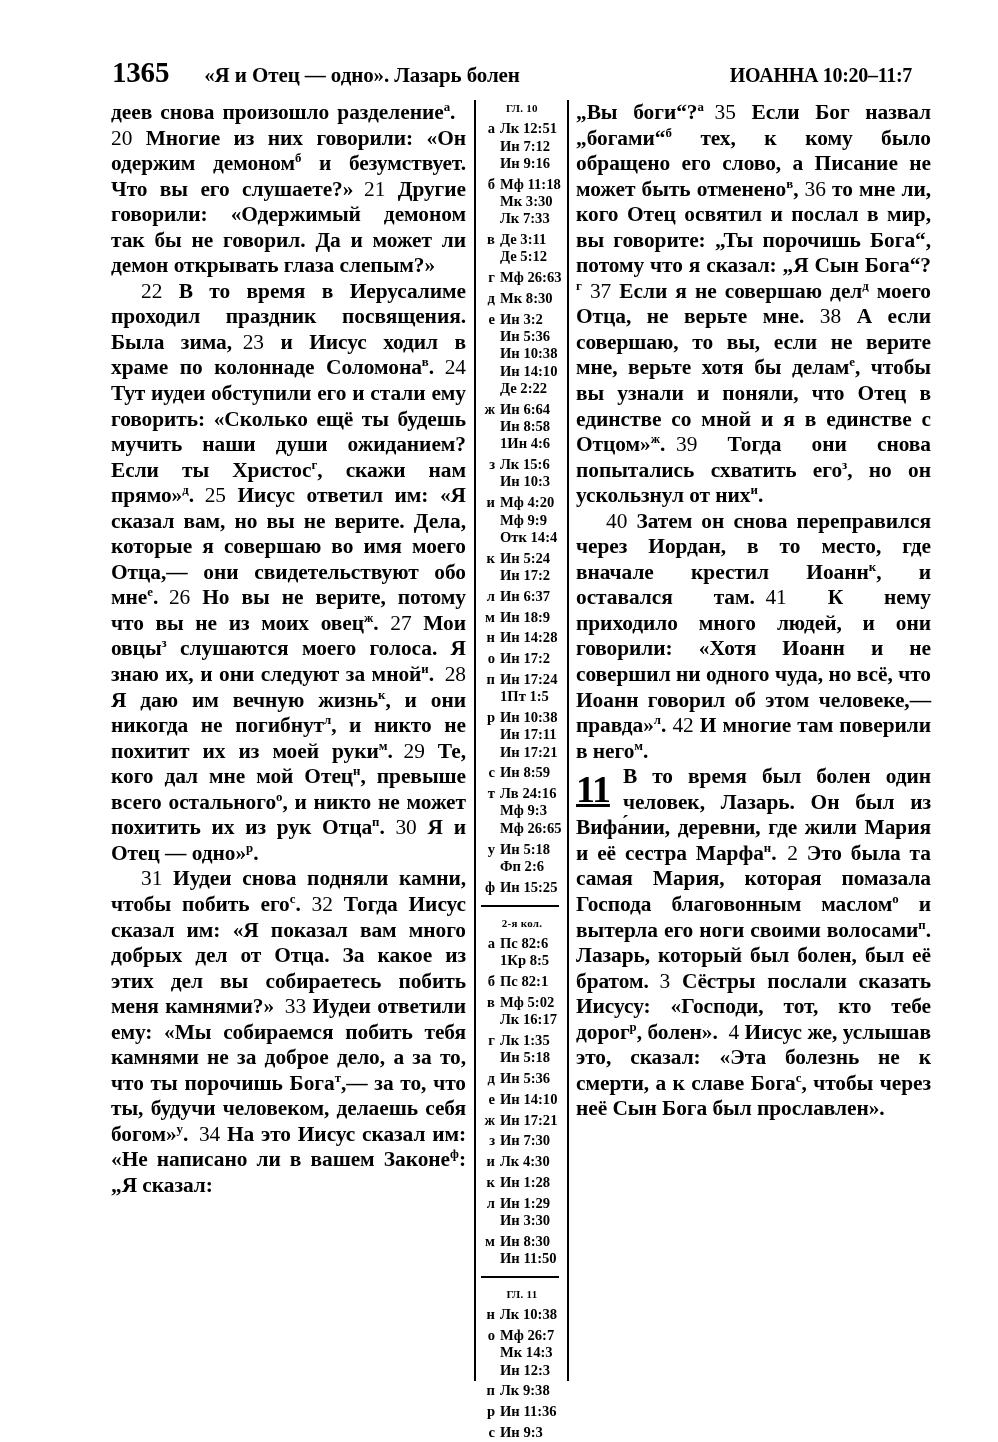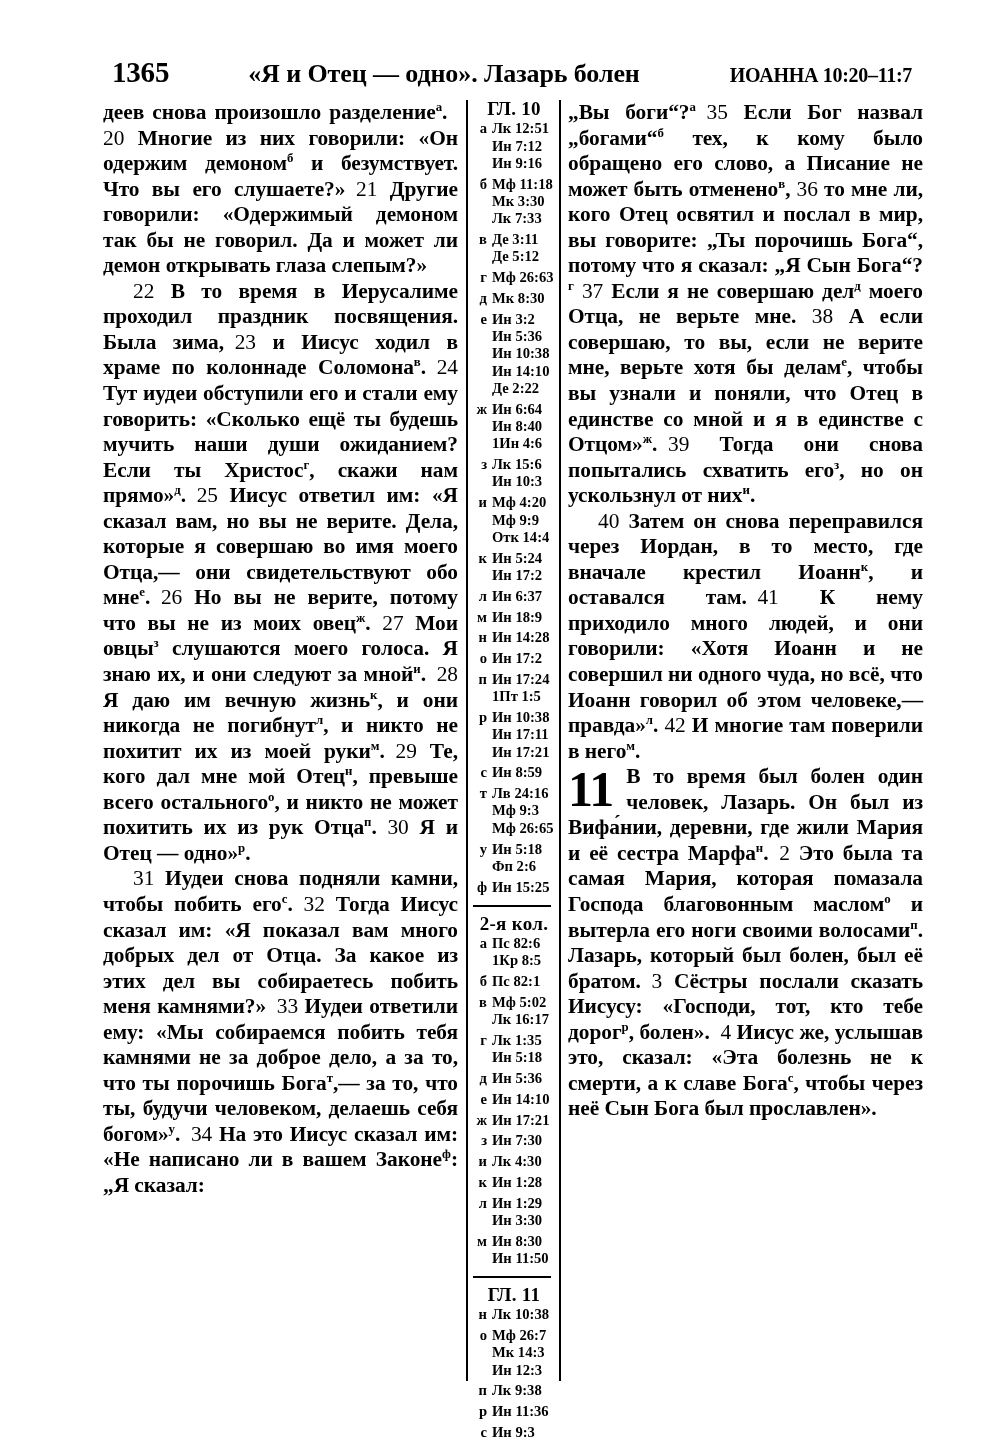--- a/index.html
+++ b/index.html
@@ -25,46 +25,45 @@
 
   
   .runhead {
     position: absolute;
     left: 112px;
     top: 56px;
     width: 800px;
     height: 40px;
     display: flex;
     align-items: baseline;
-    gap: 44px;
   }
   .runhead-page {
     font-weight: bold;
     font-size: 29px;
     letter-spacing: -0.2px;
   }
   .runhead-title {
     font-weight: bold;
-    font-size: 26px;
+    font-size: 21px;
     margin-left: 35px;
     white-space: nowrap;
     letter-spacing: -0.1px;
   }
   .runhead-ref {
     font-weight: bold;
     font-size: 20px;
     margin-left: auto;
     white-space: nowrap;
     letter-spacing: -0.3px;
   }
 
   
   .body-area {
     position: absolute;
-    left: 0;
+    left: 8px;
     top: 100px;
     width: 990px;
     height: 1290px;
   }
 
   .col-text {
     position: absolute;
     top: 0;
     width: 355px;
     font-weight: bold;
@@ -94,24 +93,25 @@
     letter-spacing: 0;
   }
   .vnum {
     font-weight: normal;
   }
 
   
   .chapnum {
     float: left;
     font-weight: bold;
-    font-size: 50px;
+    font-size: 38px;
     line-height: 47px;
     margin: 2px 13px 0 0;
     letter-spacing: -1px;
+    text-decoration: underline;
   }
 
   
   .rule {
     position: absolute;
     top: 0;
     width: 1.6px;
     height: 1281px;
     background: #000;
   }
@@ -123,21 +123,21 @@
     left: 472px;
     top: 0px;
     width: 84px;
     font-size: 14.6px;
     line-height: 17.3px;
     font-weight: bold;
   }
   .ref-head {
     text-align: center;
     font-weight: bold;
-    font-size: 19px;
+    font-size: 11px;
     letter-spacing: 0.3px;
     margin-bottom: 3px;
     white-space: nowrap;
   }
   .ref-sep {
     width: 78px;
     height: 1.6px;
     background: #000;
     margin: 9px auto 8px 1px;
   }
@@ -226,21 +226,21 @@
             <div>Ин 5:36</div>
             <div>Ин 10:38</div>
             <div>Ин 14:10</div>
             <div>Де 2:22</div>
           </span>
         </div>
         <div class="ref-group">
           <span class="ref-letter">ж</span>
           <span class="ref-list">
             <div>Ин 6:64</div>
-            <div>Ин 8:40</div>
+            <div>Ин 8:58</div>
             <div>1Ин 4:6</div>
           </span>
         </div>
         <div class="ref-group">
           <span class="ref-letter">з</span>
           <span class="ref-list">
             <div>Лк 15:6</div>
             <div>Ин 10:3</div>
           </span>
         </div>

